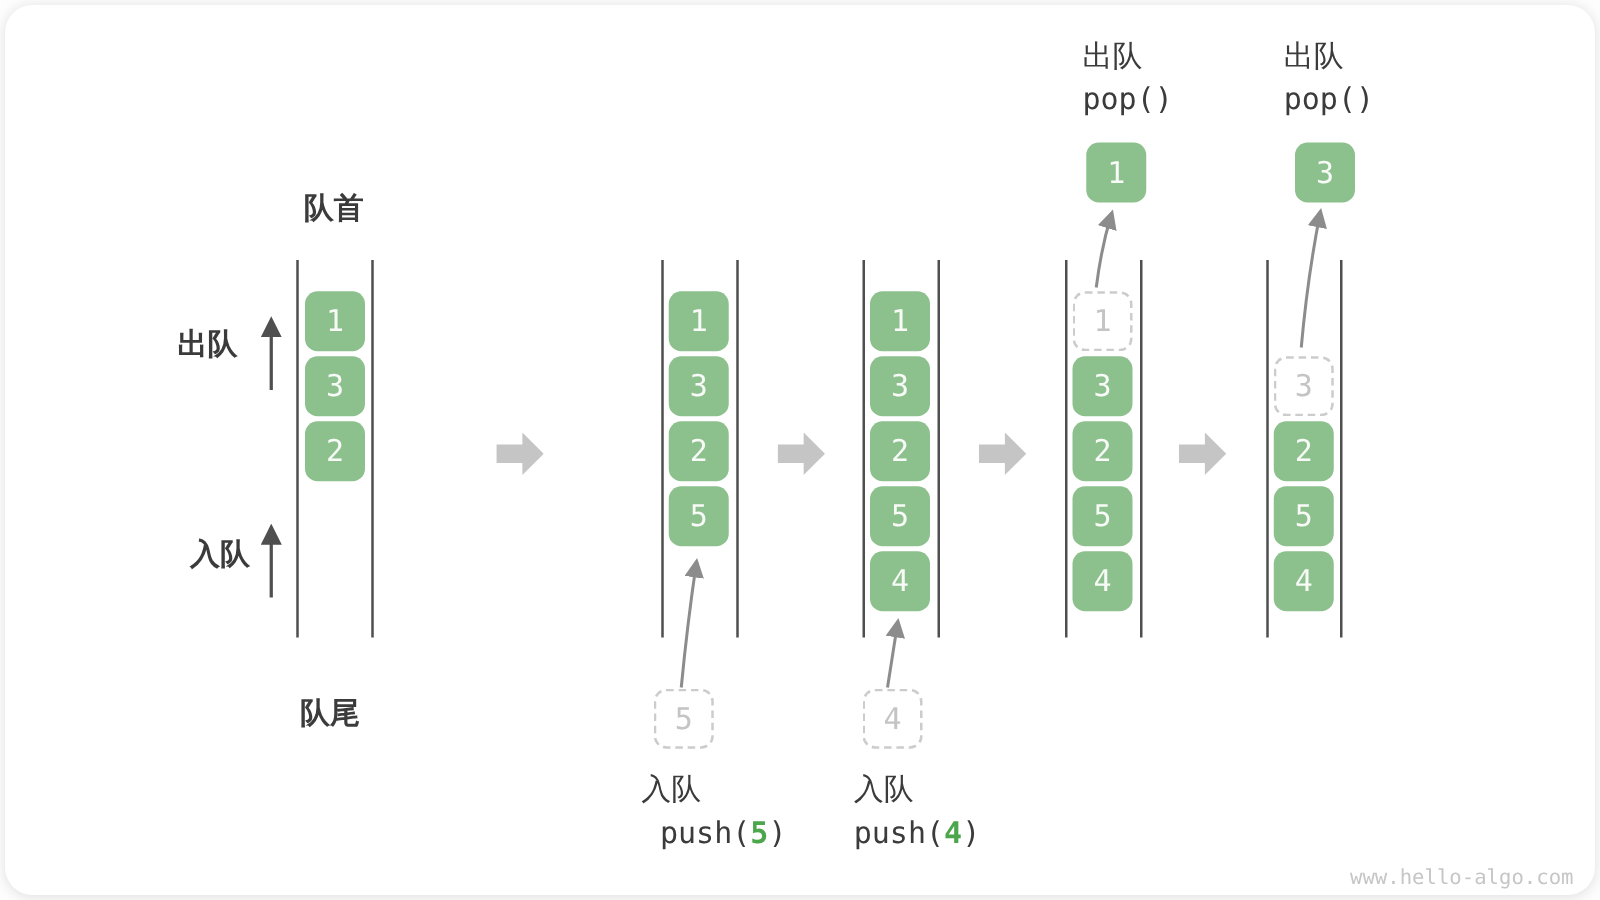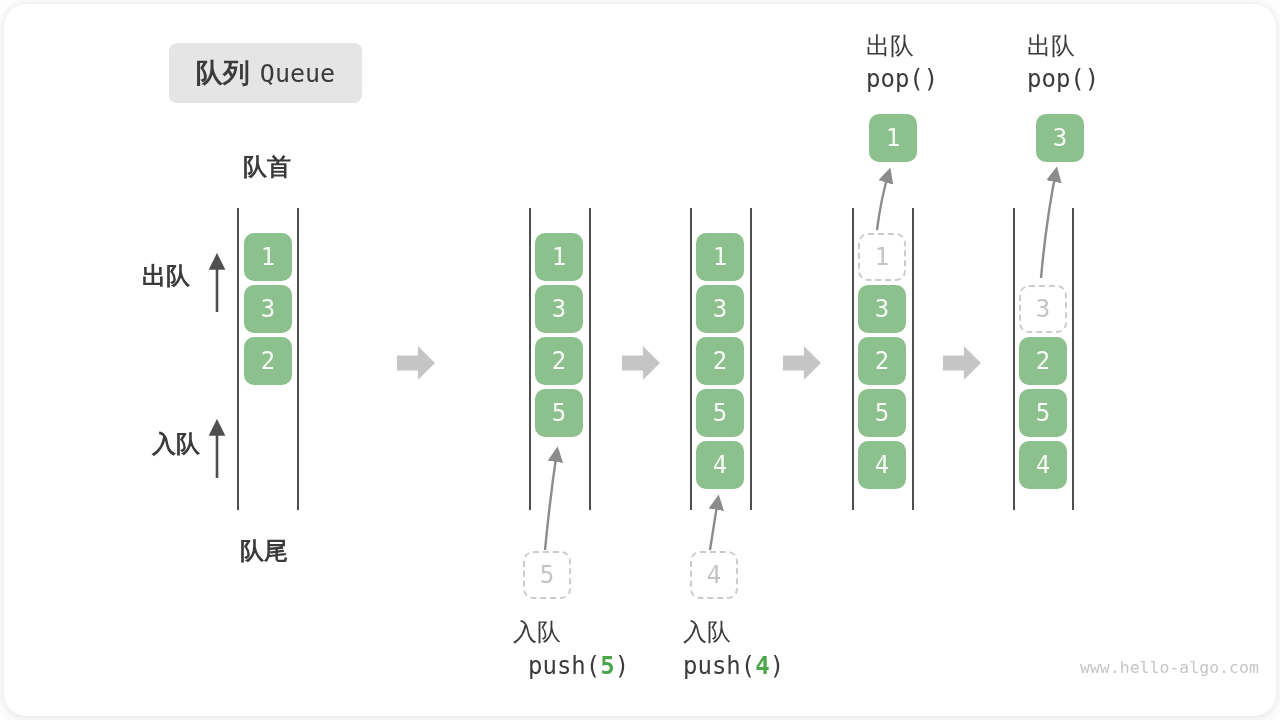--- a/index.html
+++ b/index.html
@@ -26,37 +26,33 @@
     font-family:"DejaVu Sans Mono","Liberation Mono",monospace;}
   .ghost{position:absolute;width:48px;height:48px;border-radius:10px;border:2px dashed #cccccc;
     box-sizing:border-box;background:#ffffff;display:flex;align-items:center;justify-content:center;
     color:#c4c4c4;font-size:24px;font-family:"DejaVu Sans Mono","Liberation Mono",monospace;}
 
   .barrow{position:absolute;width:38px;height:34px;background:#c5c5c5;
     clip-path:polygon(0% 28%,55% 28%,55% 0%,100% 50%,55% 100%,55% 72%,0% 72%);}
 
   .overlay{position:absolute;left:0;top:0;width:1280px;height:720px;pointer-events:none;}
 
-  .watermark{position:absolute;left:1080px;top:658px;font-size:16.5px;color:#c6c6c6;
+  .watermark{position:absolute;left:1080px;top:692px;font-size:16.5px;color:#c6c6c6;
     font-family:"DejaVu Sans Mono","Liberation Mono",monospace;}
 </style>
 </head>
 <body>
 
 <div class="card"></div>
 
 <div class="stage">
 
-  <div class="badge">
-    <span class="zh">队列</span>
-    <span class="en">Queue</span>
-  </div>
 
   <div class="lbl bold" style="left:243px;top:153px">队首</div>
-  <div class="lbl bold" style="left:240px;top:537px">队尾</div>
+  <div class="lbl bold" style="left:240px;top:557px">队尾</div>
   <div class="lbl bold" style="left:142px;top:262px">出队</div>
   <div class="lbl bold" style="left:152px;top:430px">入队</div>
 
   <div class="vline" style="left:237px"></div>
   <div class="vline" style="left:297px"></div>
   <div class="vline" style="left:529px"></div>
   <div class="vline" style="left:589px"></div>
   <div class="vline" style="left:690px"></div>
   <div class="vline" style="left:750px"></div>
   <div class="vline" style="left:852px"></div>

